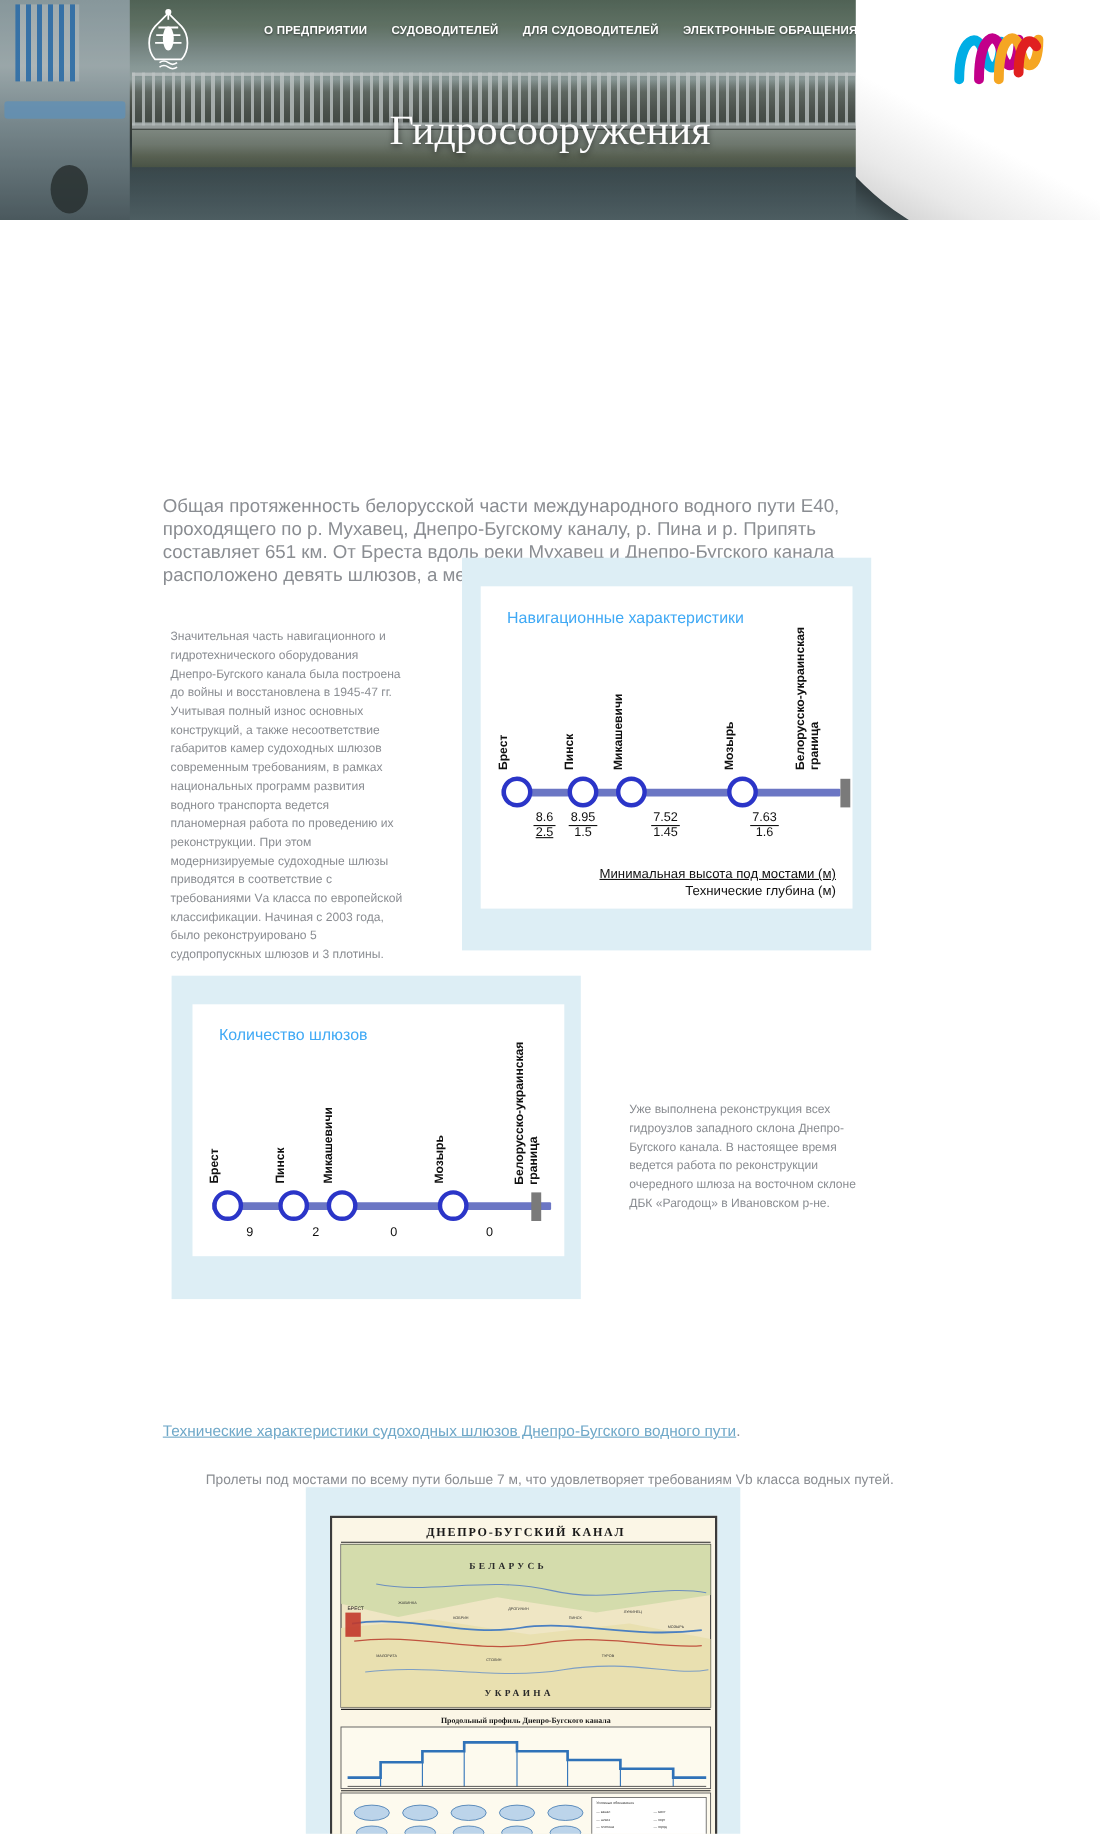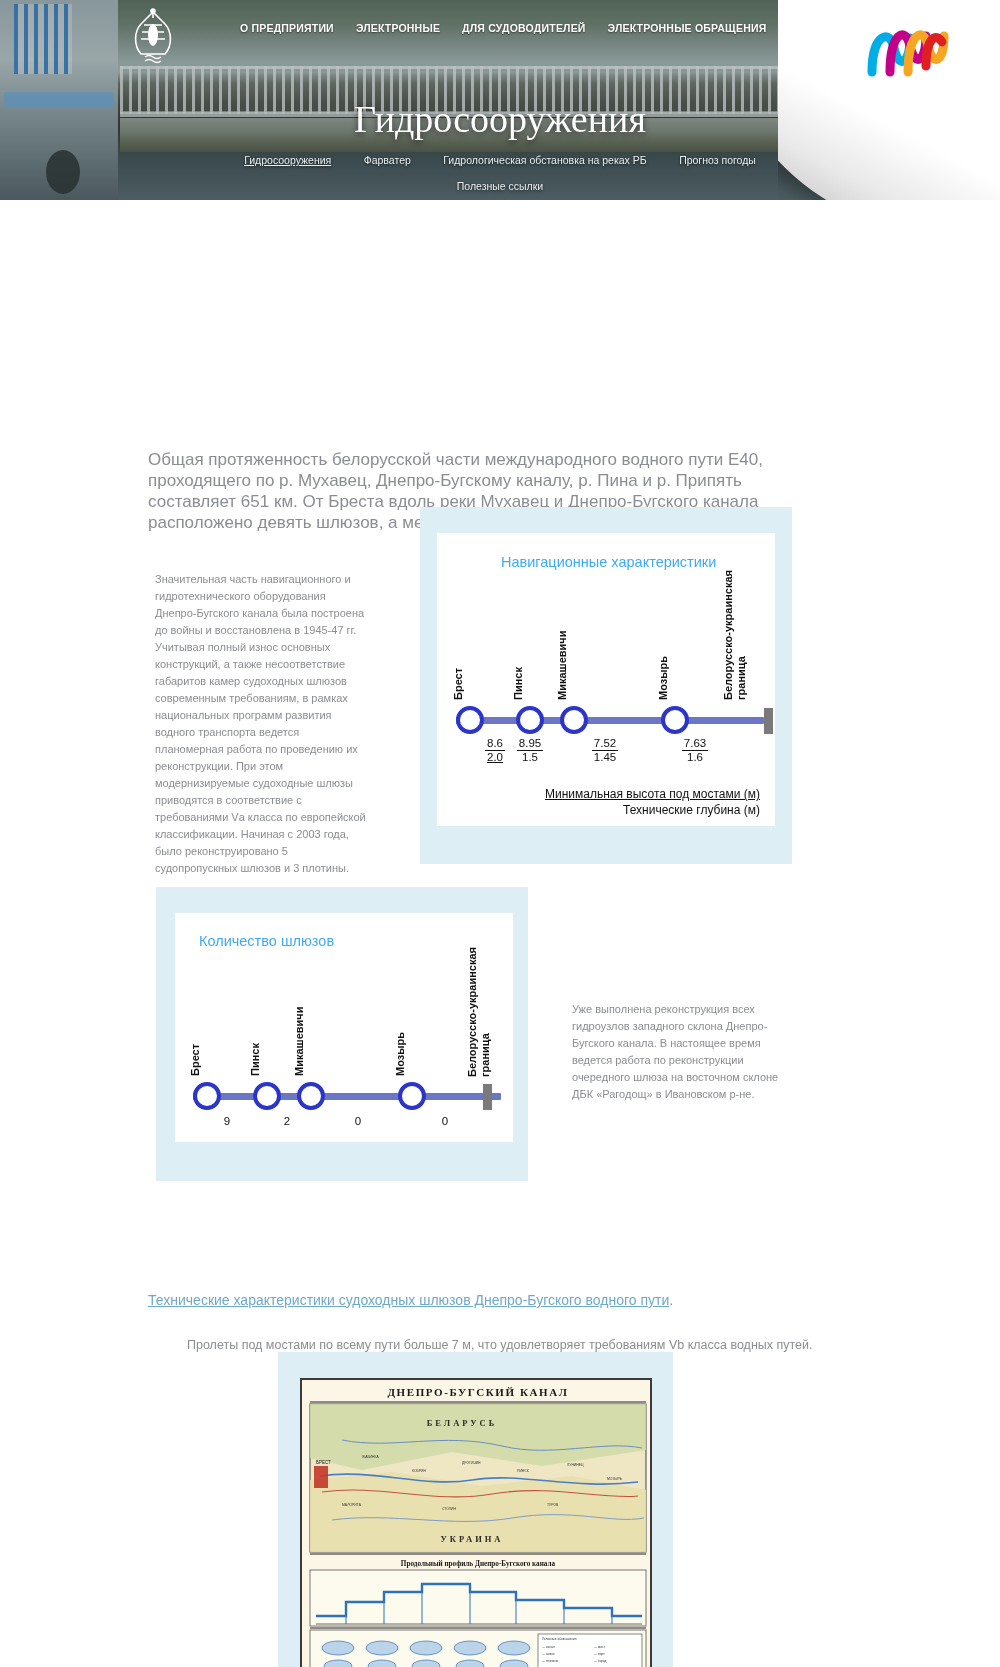--- a/index.html
+++ b/index.html
@@ -233,37 +233,28 @@
       </g>
       <g fill="none" stroke="#ffffff" stroke-width="1.4">
         <path d="M21 49 q4 -3 8 0 q4 3 8 0"></path>
         <path d="M21 53 q4 -3 8 0 q4 3 8 0"></path>
       </g>
     </svg>
   </a>
 
   <nav class="topnav">
     <a href="#">О ПРЕДПРИЯТИИ</a>
-    <a href="#">ЭЛЕКТРОННЫЕ</a>
+    <a href="#">СУДОВОДИТЕЛЕЙ</a>
     <a href="#">ДЛЯ СУДОВОДИТЕЛЕЙ</a>
     <a href="#">ЭЛЕКТРОННЫЕ ОБРАЩЕНИЯ</a>
     <a href="#">КОНТАКТЫ</a>
   </nav>
 
   <h1 class="hero-title">Гидросооружения</h1>
 
-  <div class="subnav">
-    <a href="#" class="active">Гидросооружения</a>
-    <a href="#">Фарватер</a>
-    <a href="#">Гидрологическая обстановка на реках РБ</a>
-    <a href="#">Прогноз погоды</a>
-    <span class="row2">
-      <a href="#">Полезные ссылки</a>
-    </span>
-  </div>
 
   <div class="curl">
     <div class="curl-white"></div>
     <div class="curl-mlogo">
       <svg viewBox="0 0 96 62">
         <g fill="none" stroke-width="9" stroke-linecap="round">
           <path d="M12 56 C12 18, 30 12, 34 32 C38 52, 50 50, 50 22" stroke="#00aee5"></path>
           <path d="M30 56 C30 16, 46 10, 50 30 C54 50, 66 48, 66 20" stroke="#c2008a"></path>
           <path d="M48 56 C48 16, 64 10, 68 30 C72 50, 84 48, 84 20" stroke="#f5a623"></path>
           <path d="M66 50 C66 22, 76 16, 82 26" stroke="#e02020"></path>
@@ -275,38 +266,38 @@
 
 <div class="content">
 
   <p class="intro">Общая протяженность белорусской части международного водного пути Е40, проходящего по р. Мухавец, Днепро-Бугскому каналу, р. Пина и р. Припять составляет 651 км. От Бреста вдоль реки Мухавец и Днепро-Бугского канала расположено девять шлюзов, а между г. Пинск и г. Микашевичи - два шлюза.</p>
 
   <div class="panel-lightblue" style="left:420px; top:307px; width:372px; height:357px;"></div>
   <div class="panel-white" style="left:437px; top:333px; width:338px; height:293px;"></div>
 
   <p class="side-text" style="left:155px; top:360px; width:215px;">Значительная часть навигационного и гидротехнического оборудования Днепро-Бугского канала была построена до войны и восстановлена в 1945-47 гг. Учитывая полный износ основных конструкций, а также несоответствие габаритов камер судоходных шлюзов современным требованиям, в рамках национальных программ развития водного транспорта ведется планомерная работа по проведению их реконструкции. При этом модернизируемые судоходные шлюзы приводятся в соответствие с требованиями Vа класса по европейской классификации. Начиная с 2003 года, было реконструировано 5 судопропускных шлюзов и 3 плотины.</p>
 
-  <div class="chart-title" style="left:461px; top:354px;margin-left:40px;">Навигационные характеристики</div>
+  <div class="chart-title" style="left:461px; top:354px;">Навигационные характеристики</div>
 
   <div class="axis-line" style="left:456px; top:517px; width:308px;"></div>
   <div class="node" style="left:456px; top:506px;"></div>
   <div class="node" style="left:516px; top:506px;"></div>
   <div class="node" style="left:560px; top:506px;"></div>
   <div class="node" style="left:661px; top:506px;"></div>
   <div class="endcap" style="left:764px; top:508px; height:26px;"></div>
 
   <div class="vlabel" style="left:452px; top:428px; height:72px;">Брест</div>
   <div class="vlabel" style="left:512px; top:428px; height:72px;">Пинск</div>
   <div class="vlabel" style="left:556px; top:408px; height:92px;">Микашевичи</div>
   <div class="vlabel" style="left:657px; top:420px; height:80px;">Мозырь</div>
   <div class="vlabel" style="left:722px; top:344px; width:28px; height:156px; white-space:normal;">Белорусско-украинская граница</div>
 
   <div class="valpair" style="left:468px; top:537px; width:54px;text-decoration:underline;">
     <span class="top">8.6</span>
-    <span class="bot">2.0</span>
+    <span class="bot">2.5</span>
   </div>
   <div class="valpair" style="left:503px; top:537px; width:54px;">
     <span class="top">8.95</span>
     <span class="bot">1.5</span>
   </div>
   <div class="valpair" style="left:578px; top:537px; width:54px;">
     <span class="top">7.52</span>
     <span class="bot">1.45</span>
   </div>
   <div class="valpair" style="left:668px; top:537px; width:54px;">

